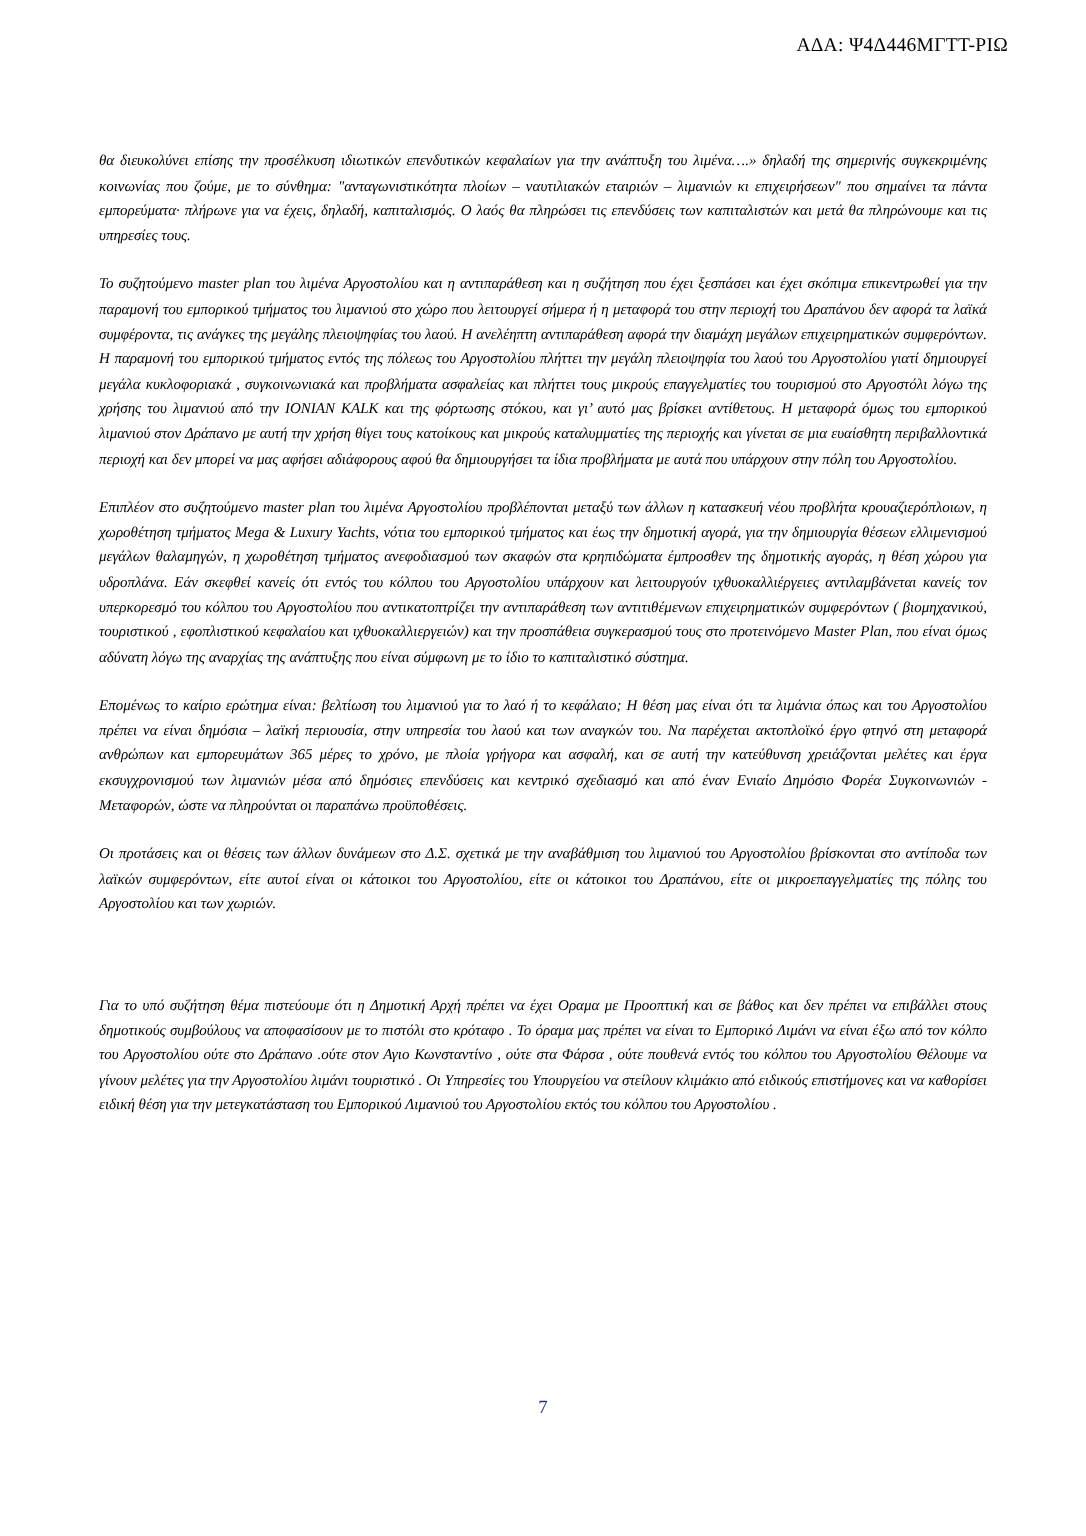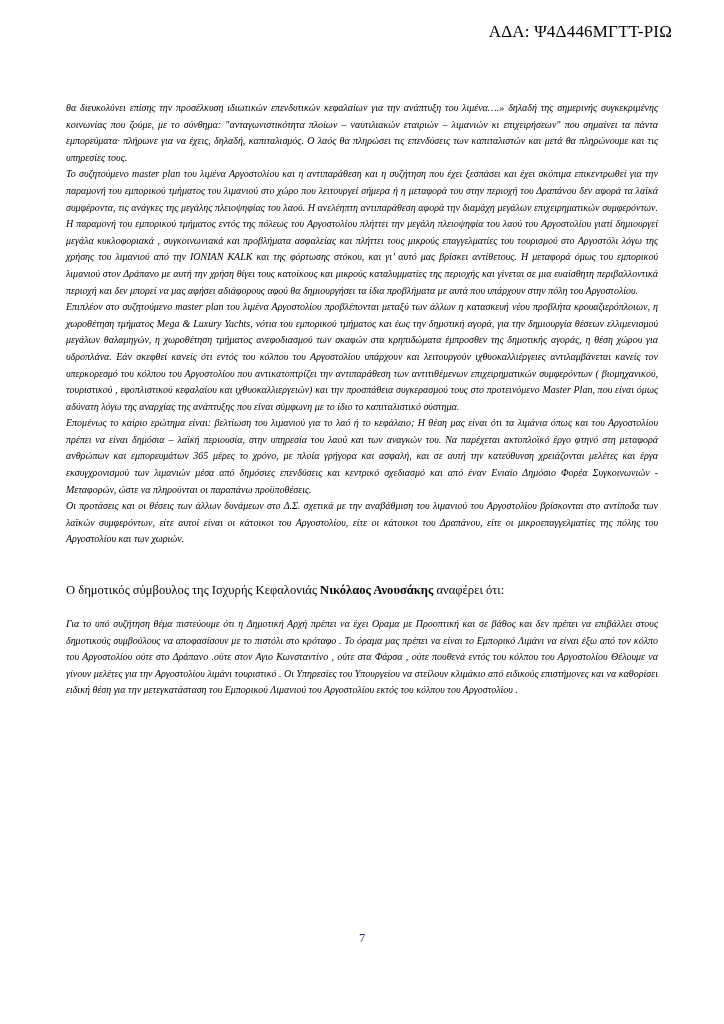--- a/index.html
+++ b/index.html
@@ -15,21 +15,21 @@
     font-family: "Liberation Serif", serif;
     color: #000000;
     box-sizing: border-box;
     overflow: hidden;
   }
   .ada-header {
     position: absolute;
     top: 22px;
     right: 52px;
     font-family: "Liberation Serif", serif;
-    font-size: 17px;
+    font-size: 13px;
     letter-spacing: 0.2px;
     color: #000;
     white-space: nowrap;
     text-align: center;
   }
   .content {
     position: absolute;
     left: 66px;
     top: 100px;
     width: 592px;
@@ -37,21 +37,21 @@
   p.body {
     margin: 0;
     font-style: italic;
     font-size: 10px;
     line-height: 16.6px;
     text-align: justify;
     text-justify: inter-word;
     hyphens: none;
   }
   p.body + p.body {
-    margin-top: 0px;
+    margin-top: 16px;
   }
   .spacer-lg {
     height: 34px;
   }
   .spacer-md {
     height: 17px;
   }
   .councillor-line {
     margin: 0;
     font-size: 12.6px;
@@ -82,21 +82,20 @@
   <div class="content">
 
     <p class="body">θα διευκολύνει επίσης την προσέλκυση ιδιωτικών επενδυτικών κεφαλαίων για την ανάπτυξη του λιμένα….» δηλαδή της σημερινής συγκεκριμένης κοινωνίας που ζούμε, με το σύνθημα: "ανταγωνιστικότητα πλοίων – ναυτιλιακών εταιριών – λιμανιών κι επιχειρήσεων" που σημαίνει τα πάντα εμπορεύματα· πλήρωνε για να έχεις, δηλαδή, καπιταλισμός. Ο λαός θα πληρώσει τις επενδύσεις των καπιταλιστών και μετά θα πληρώνουμε και τις υπηρεσίες τους.</p>
     <p class="body">Το συζητούμενο master plan του λιμένα Αργοστολίου και η αντιπαράθεση και η συζήτηση που έχει ξεσπάσει και έχει σκόπιμα επικεντρωθεί για  την παραμονή του εμπορικού τμήματος του λιμανιού στο χώρο που λειτουργεί σήμερα ή η μεταφορά του στην περιοχή του Δραπάνου  δεν αφορά τα λαϊκά συμφέροντα, τις ανάγκες της μεγάλης πλειοψηφίας του λαού. Η ανελέηπτη αντιπαράθεση αφορά την διαμάχη μεγάλων επιχειρηματικών συμφερόντων. Η παραμονή του εμπορικού τμήματος εντός της πόλεως του Αργοστολίου πλήττει την μεγάλη πλειοψηφία του λαού του Αργοστολίου γιατί δημιουργεί μεγάλα κυκλοφοριακά , συγκοινωνιακά και προβλήματα ασφαλείας και πλήττει τους μικρούς επαγγελματίες του τουρισμού στο Αργοστόλι λόγω της χρήσης του λιμανιού από την IONIAN KALK και της φόρτωσης στόκου, και γι’ αυτό μας βρίσκει αντίθετους. Η μεταφορά όμως του εμπορικού λιμανιού στον Δράπανο με αυτή την χρήση θίγει τους κατοίκους και μικρούς καταλυμματίες της περιοχής και γίνεται σε μια ευαίσθητη περιβαλλοντικά περιοχή και δεν μπορεί να μας αφήσει αδιάφορους αφού θα δημιουργήσει τα ίδια προβλήματα με αυτά που υπάρχουν στην πόλη του Αργοστολίου.</p>
     <p class="body">Επιπλέον στο συζητούμενο master plan του λιμένα Αργοστολίου προβλέπονται μεταξύ των άλλων η κατασκευή νέου προβλήτα κρουαζιερόπλοιων, η χωροθέτηση τμήματος Mega &amp; Luxury Yachts, νότια του εμπορικού τμήματος και έως την δημοτική αγορά, για την δημιουργία θέσεων ελλιμενισμού μεγάλων θαλαμηγών, η χωροθέτηση τμήματος ανεφοδιασμού των σκαφών στα κρηπιδώματα έμπροσθεν της δημοτικής αγοράς, η θέση χώρου για υδροπλάνα. Εάν σκεφθεί κανείς ότι εντός του κόλπου του Αργοστολίου υπάρχουν και λειτουργούν ιχθυοκαλλιέργειες αντιλαμβάνεται κανείς τον υπερκορεσμό του κόλπου του Αργοστολίου που αντικατοπτρίζει την αντιπαράθεση των αντιτιθέμενων επιχειρηματικών συμφερόντων ( βιομηχανικού, τουριστικού , εφοπλιστικού  κεφαλαίου και ιχθυοκαλλιεργειών)  και την προσπάθεια συγκερασμού τους στο προτεινόμενο Master Plan, που είναι όμως αδύνατη λόγω της αναρχίας της ανάπτυξης που είναι σύμφωνη με το ίδιο το καπιταλιστικό σύστημα.</p>
     <p class="body">Επομένως το καίριο ερώτημα είναι: βελτίωση του λιμανιού για το λαό ή το κεφάλαιο; Η θέση μας είναι ότι τα λιμάνια όπως και του Αργοστολίου πρέπει να είναι δημόσια – λαϊκή περιουσία, στην υπηρεσία του λαού και των αναγκών του. Να παρέχεται ακτοπλοϊκό έργο φτηνό στη μεταφορά ανθρώπων και εμπορευμάτων 365 μέρες το χρόνο, με πλοία γρήγορα και ασφαλή, και σε αυτή την κατεύθυνση χρειάζονται μελέτες και έργα εκσυγχρονισμού των λιμανιών μέσα από δημόσιες επενδύσεις και κεντρικό σχεδιασμό και από έναν Ενιαίο Δημόσιο Φορέα Συγκοινωνιών - Μεταφορών, ώστε να πληρούνται οι παραπάνω προϋποθέσεις.</p>
     <p class="body">Οι προτάσεις και οι θέσεις των άλλων δυνάμεων στο Δ.Σ. σχετικά με την αναβάθμιση του λιμανιού του Αργοστολίου βρίσκονται στο αντίποδα των λαϊκών συμφερόντων, είτε αυτοί είναι οι κάτοικοι του Αργοστολίου, είτε οι κάτοικοι του Δραπάνου, είτε οι μικροεπαγγελματίες της πόλης του Αργοστολίου και των χωριών.</p>
 
     <div class="spacer-lg"></div>
 
-    <p class="councillor-line"><span>Ο δημοτικός σύμβουλος της Ισχυρής Κεφαλονιάς </span><span class="name">Νικόλαος Ανουσάκης</span><span> αναφέρει ότι:</span></p>
 
     <div class="spacer-md"></div>
 
     <p class="body">Για το υπό συζήτηση θέμα πιστεύουμε ότι η Δημοτική Αρχή πρέπει να έχει Οραμα με Προοπτική  και σε βάθος και δεν πρέπει να επιβάλλει στους δημοτικούς συμβούλους  να αποφασίσουν με το πιστόλι στο κρόταφο . Το όραμα μας πρέπει να είναι το Εμπορικό Λιμάνι να είναι έξω από τον κόλπο του Αργοστολίου ούτε στο Δράπανο .ούτε στον Αγιο Κωνσταντίνο , ούτε στα Φάρσα , ούτε πουθενά εντός του κόλπου του Αργοστολίου  Θέλουμε να γίνουν μελέτες για την Αργοστολίου λιμάνι τουριστικό  .  Οι Υπηρεσίες του Υπουργείου να στείλουν κλιμάκιο από ειδικούς επιστήμονες και να καθορίσει ειδική θέση  για την μετεγκατάσταση του Εμπορικού Λιμανιού του Αργοστολίου εκτός του κόλπου του Αργοστολίου .</p>
 
   </div>
 
   <div class="page-number">7</div>
 
 </div>

